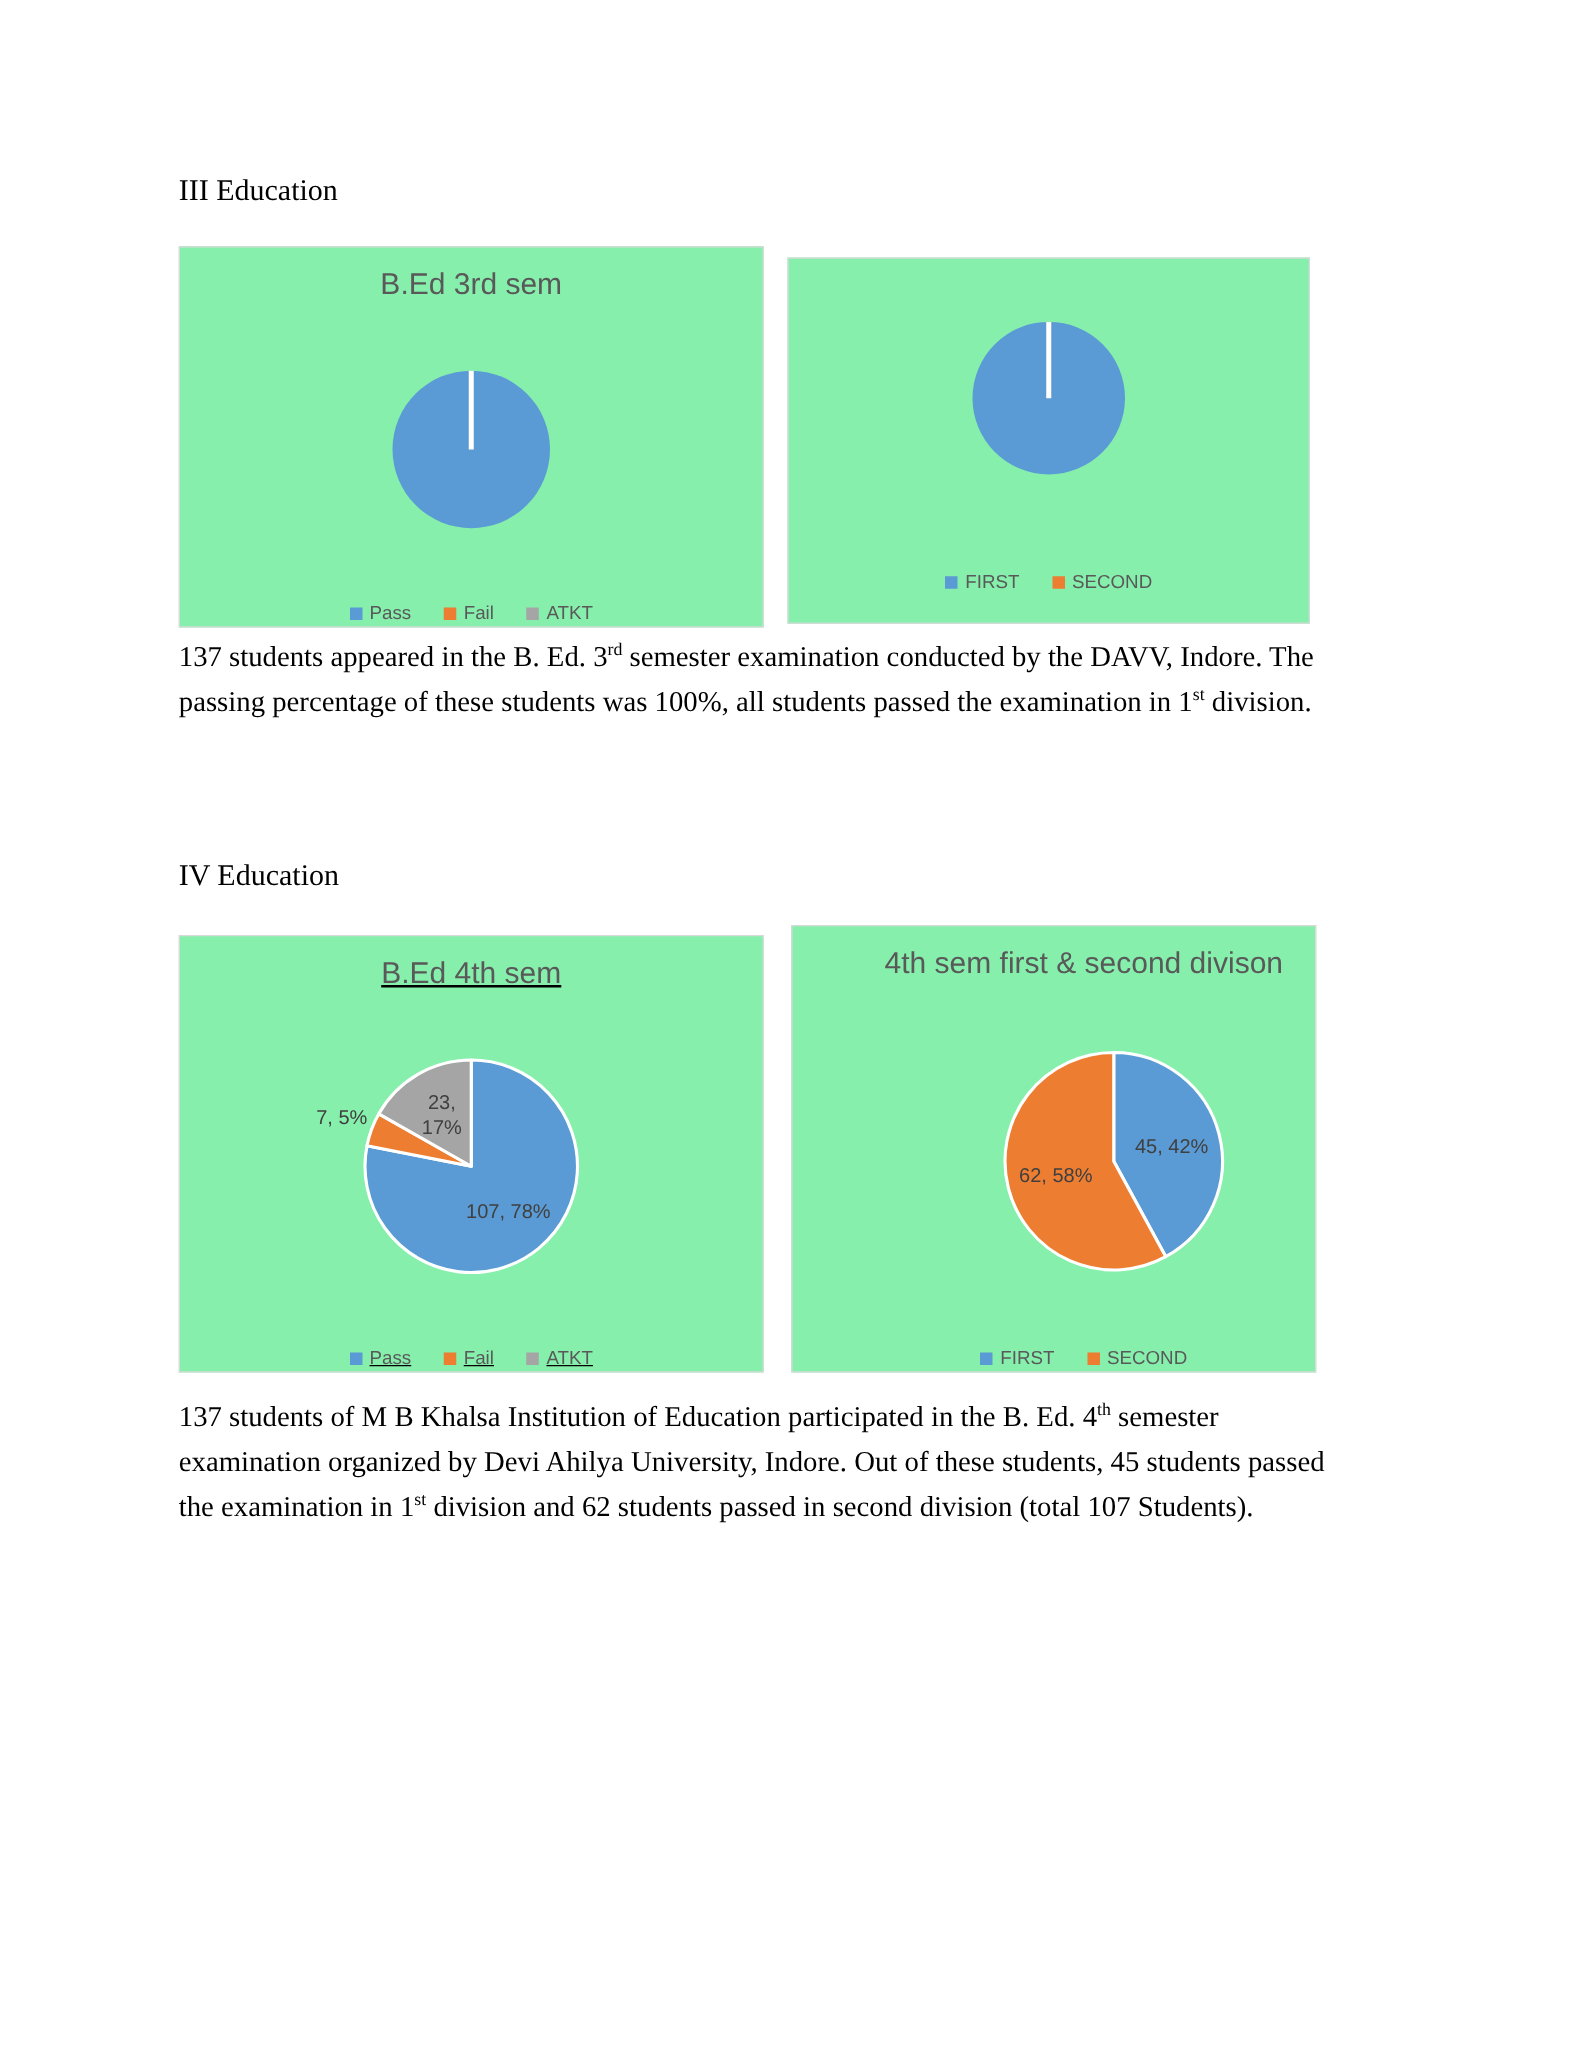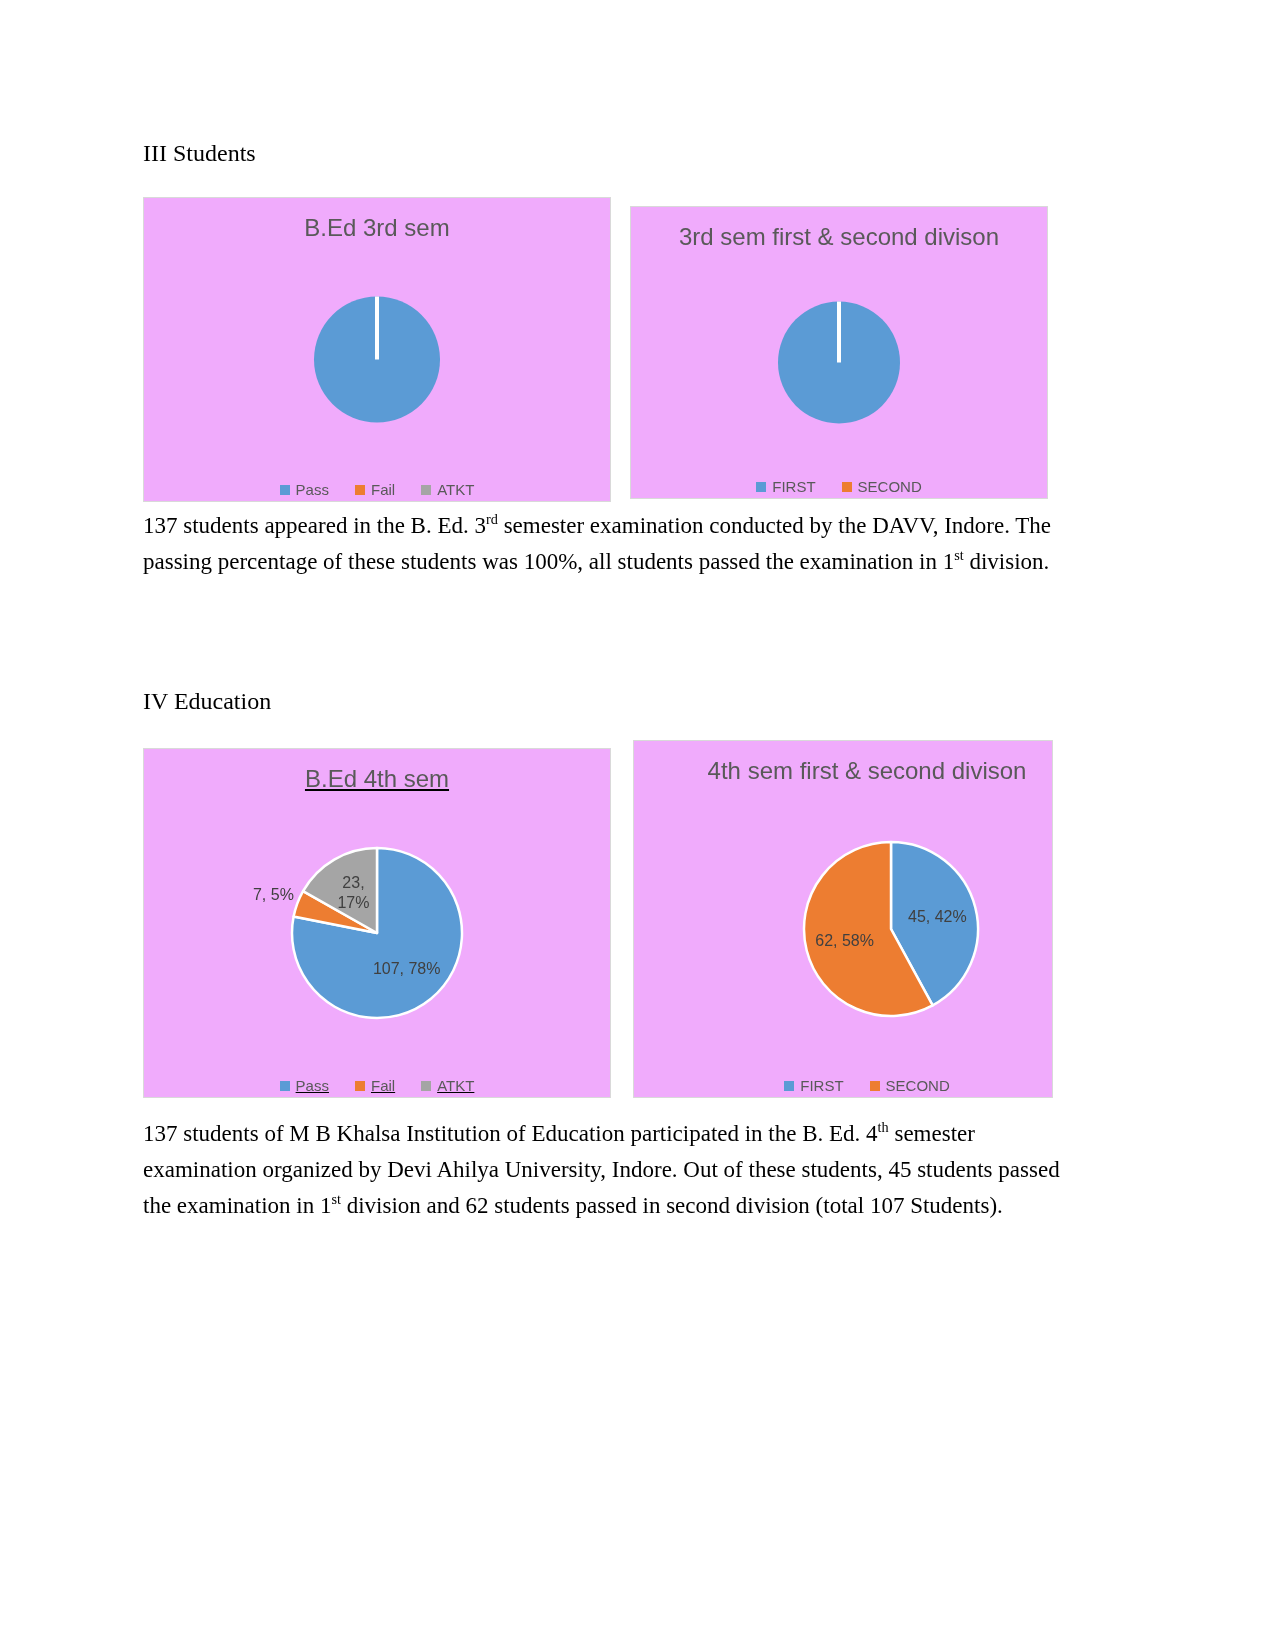--- a/index.html
+++ b/index.html
@@ -20,21 +20,21 @@
     font-size: 24px;
     font-weight: normal;
     color: #000;
     font-family: "Liberation Serif", serif;
   }
   #heading-iii { top: 140px; }
   #heading-iv  { top: 688px; }
 
   figure.chart-box {
     position: absolute;
-    background: #f0abfc;
+    background: #86efac;
     border: 1px solid #d9d9d9;
     display: flex;
     flex-direction: column;
   }
   #chart-0 { left: 143px; top: 197px; width: 468px; height: 305px; }
   #chart-1 { left: 630px; top: 206px; width: 418px; height: 293px; }
   #chart-2 { left: 143px; top: 748px; width: 468px; height: 350px; text-decoration: underline; }
   #chart-3 { left: 633px; top: 740px; width: 420px; height: 358px; padding-left: 48px; }
 
   .chart-title {
@@ -71,21 +71,21 @@
   }
   #para-1 { top: 508px; }
   #para-2 { top: 1116px; }
   .para sup { font-size: 0.62em; line-height: 0; vertical-align: super; }
 </style>
 </head>
 <body>
 
 <div class="page">
 
-  <h2 class="heading" id="heading-iii">III Students</h2>
+  <h2 class="heading" id="heading-iii">III Education</h2>
 
   <figure class="chart-box" id="chart-0">
     <figcaption class="chart-title">B.Ed 3rd sem</figcaption>
     <div class="chart-body"><svg width="466" height="235">
           <circle cx="233" cy="117.5" r="63" fill="#5b9bd5"></circle>
           <line x1="233" y1="117.5" x2="233" y2="54.5" stroke="#ffffff" stroke-width="4"></line>
         </svg></div>
     <div class="chart-legend">
         <span class="legend-item">
           <span class="legend-swatch" style="background: rgb(91, 155, 213);"></span>
@@ -96,21 +96,20 @@
           <span>Fail</span>
         </span>
         <span class="legend-item">
           <span class="legend-swatch" style="background: rgb(165, 165, 165);"></span>
           <span>ATKT</span>
         </span>
       </div>
   </figure>
 
   <figure class="chart-box" id="chart-1">
-    <figcaption class="chart-title">3rd sem first &amp; second divison</figcaption>
     <div class="chart-body"><svg width="416" height="223">
           <circle cx="208" cy="111.5" r="61" fill="#5b9bd5"></circle>
           <line x1="208" y1="111.5" x2="208" y2="50.5" stroke="#ffffff" stroke-width="4"></line>
         </svg></div>
     <div class="chart-legend">
         <span class="legend-item">
           <span class="legend-swatch" style="background: rgb(91, 155, 213);"></span>
           <span>FIRST</span>
         </span>
         <span class="legend-item">

